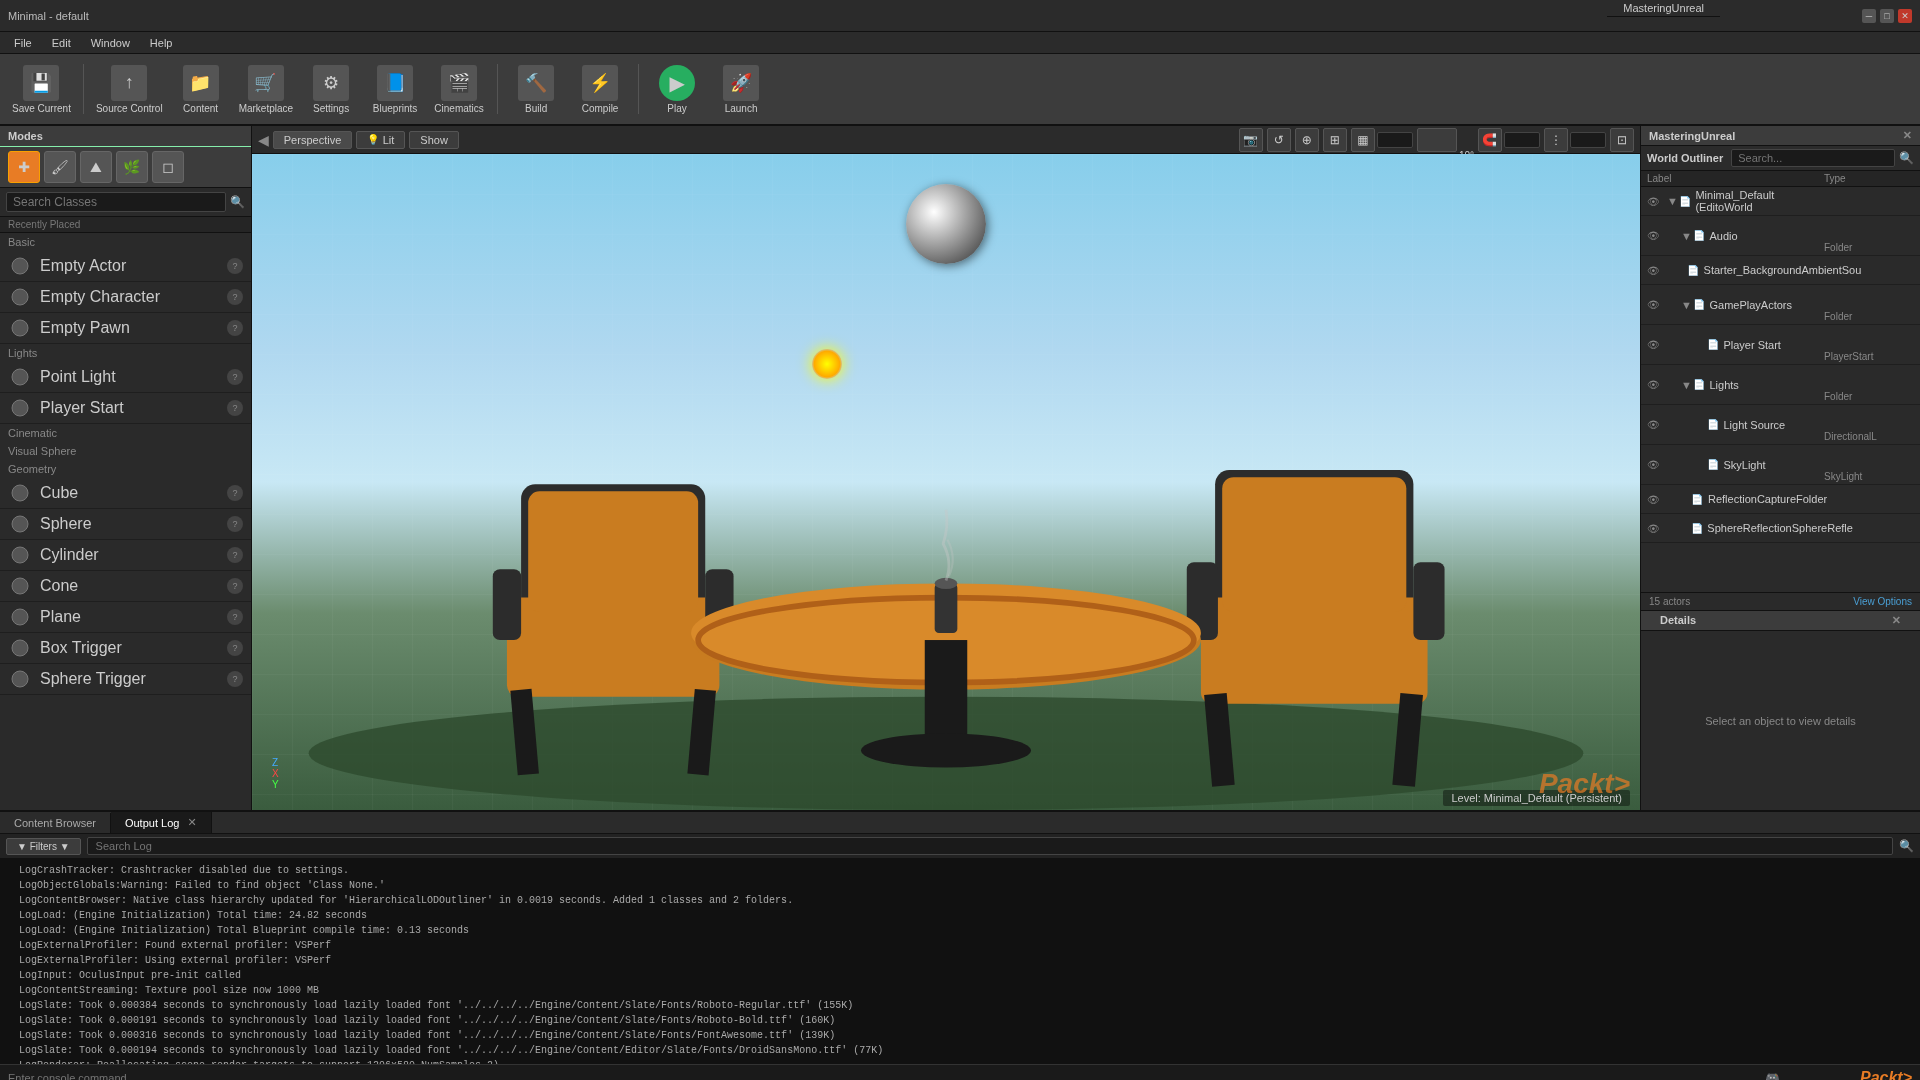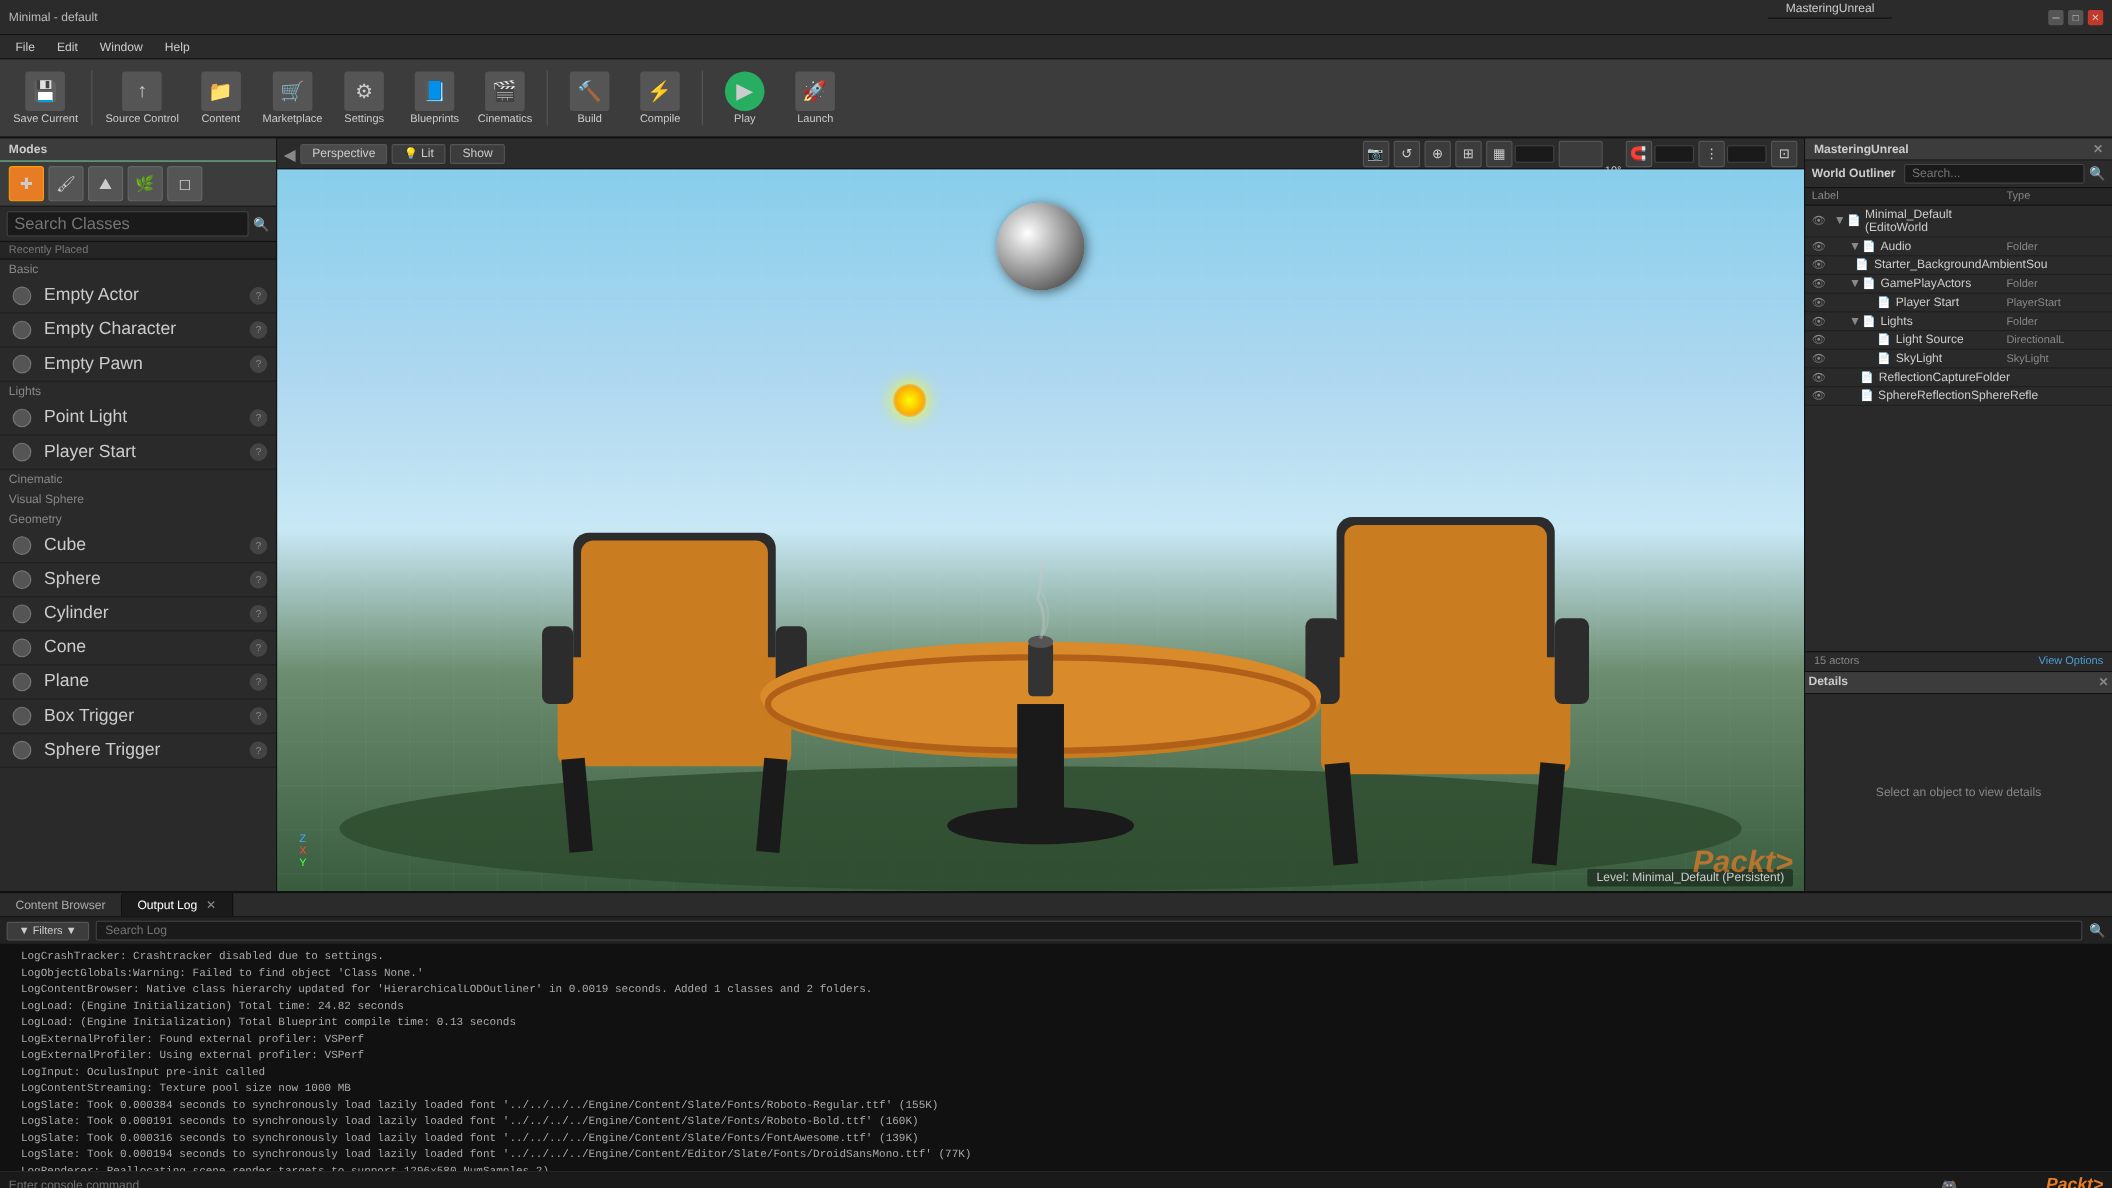--- a/index.html
+++ b/index.html
@@ -23,21 +23,21 @@
     
     #main-layout { display: flex; height: calc(1080px - 22px - 22px - 72px - 30px); }
 
     
     #left-panel { width: 252px; background: #2a2a2a; display: flex; flex-direction: column; border-right: 1px solid #111; flex-shrink: 0; }
     #modes-header { background: #3c3c3c; padding: 4px 8px; font-size: 11px; font-weight: bold; color: #ccc; border-bottom: 1px solid #86efac; display: flex; align-items: center; gap: 6px; }
     #mode-icons { display: flex; padding: 4px 8px; gap: 4px; background: #3c3c3c; border-bottom: 1px solid #111; }
     .mode-icon-btn { width: 32px; height: 32px; background: #555; border-radius: 3px; border: 1px solid #666; display: flex; align-items: center; justify-content: center; cursor: pointer; font-size: 14px; }
     .mode-icon-btn.active { background: #e87c25; border-color: #f9a000; }
     #search-classes { padding: 4px 6px; border-bottom: 1px solid #111; display: flex; align-items: center; background: #2a2a2a; }
-    #search-classes input { flex: 1; background: #1a1a1a; border: 1px solid #444; color: #ccc; padding: 2px 6px; font-size: 15px; border-radius: 2px; }
+    #search-classes input { flex: 1; background: #1a1a1a; border: 1px solid #444; color: #ccc; padding: 2px 6px; font-size: 12px; border-radius: 2px; }
     .left-section-header { padding: 3px 8px; color: #888; font-size: 11px; cursor: pointer; }
     .actor-item { display: flex; align-items: center; padding: 3px 8px; cursor: pointer; border-bottom: 1px solid #1e1e1e; }
     .actor-icon { width: 24px; height: 24px; margin-right: 8px; display: flex; align-items: center; justify-content: center; }
     .actor-icon svg { width: 20px; height: 20px; }
     .actor-label { flex: 1; color: #ccc; font-size: 16px; }
     .actor-info { width: 16px; height: 16px; background: #444; border-radius: 50%; display: flex; align-items: center; justify-content: center; font-size: 9px; color: #888; cursor: pointer; }
     #recently-placed { padding: 2px 8px; font-size: 10px; color: #777; background: #252525; border-bottom: 1px solid #111; }
 
     
     #viewport-area { flex: 1; display: flex; flex-direction: column; background: #1a1a1a; }
@@ -71,26 +71,26 @@
     .col-header { font-size: 10px; color: #888; }
     .col-header.label { flex: 1; }
     .col-header.type { width: 90px; }
     #outliner-tree { flex: 1; overflow-y: auto; }
     .tree-item { display: flex; align-items: center; padding: 2px 6px; cursor: pointer; border-bottom: 1px solid #1e1e1e; font-size: 11px; }
     .tree-indent { display: inline-block; }
     .tree-expand { width: 12px; color: #888; }
     .tree-icon { margin-right: 4px; font-size: 10px; }
     .eye-icon { width: 16px; color: #888; margin-right: 4px; font-size: 10px; }
     .tree-label { flex: 1; }
-    .tree-type { width: 90px; color: #888; font-size: 10px; }
+    .tree-type { width: 90px; color: #888; font-size: 10px; margin-top: 24px; }
     #outliner-footer { padding: 3px 8px; border-top: 1px solid #111; font-size: 10px; color: #888; display: flex; justify-content: space-between; }
 
     
     #details-panel { height: 200px; border-top: 1px solid #111; display: flex; flex-direction: column; }
-    #details-header { background: #3c3c3c; padding: 3px 3px; font-size: 11px; font-weight: bold; color: #ccc; border-bottom: 1px solid #111; display: flex; justify-content: space-between; }
+    #details-header { background: #3c3c3c; padding: 3px 19px; font-size: 11px; font-weight: bold; color: #ccc; border-bottom: 1px solid #111; display: flex; justify-content: space-between; }
     #details-content { flex: 1; padding: 8px; color: #888; font-size: 11px; display: flex; align-items: center; justify-content: center; }
 
     
     #bottom-panel { height: 280px; background: #1a1a1a; border-top: 2px solid #111; display: flex; flex-direction: column; }
     #bottom-tabs { display: flex; background: #2b2b2b; border-bottom: 1px solid #111; align-items: center; }
     .bottom-tab { padding: 4px 14px; font-size: 11px; cursor: pointer; color: #aaa; border-right: 1px solid #111; display: flex; align-items: center; gap: 4px; }
     .bottom-tab.active { background: #1a1a1a; color: #fff; }
     .bottom-tab .close { color: #888; cursor: pointer; margin-left: 4px; }
     #bottom-toolbar { display: flex; align-items: center; padding: 3px 6px; background: #222; border-bottom: 1px solid #111; gap: 6px; }
     .filter-btn { background: #3c3c3c; border: 1px solid #555; color: #ccc; padding: 2px 10px; font-size: 10px; border-radius: 2px; cursor: pointer; }

